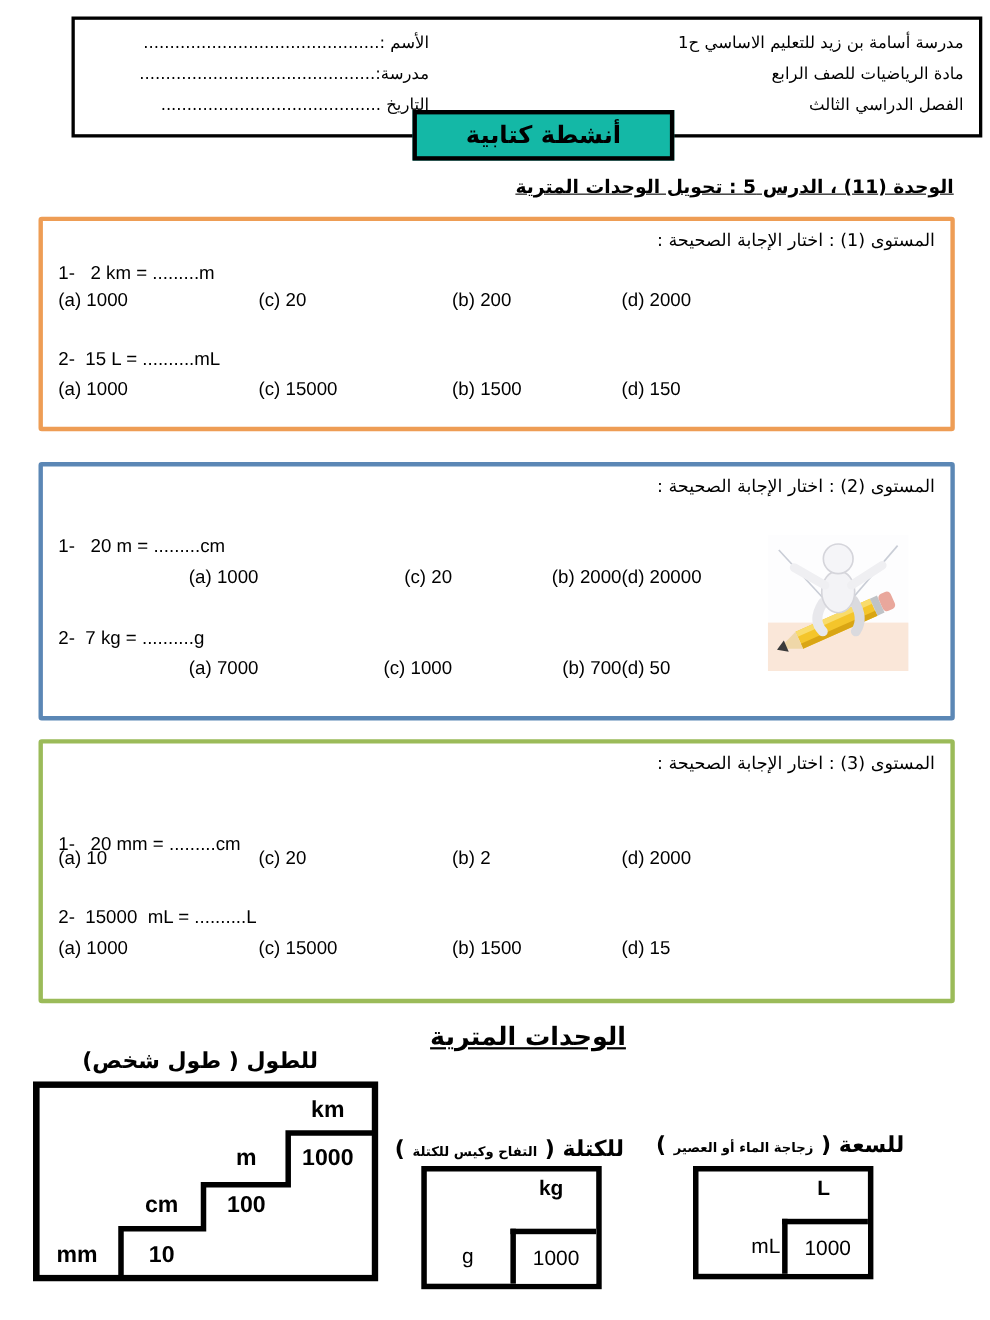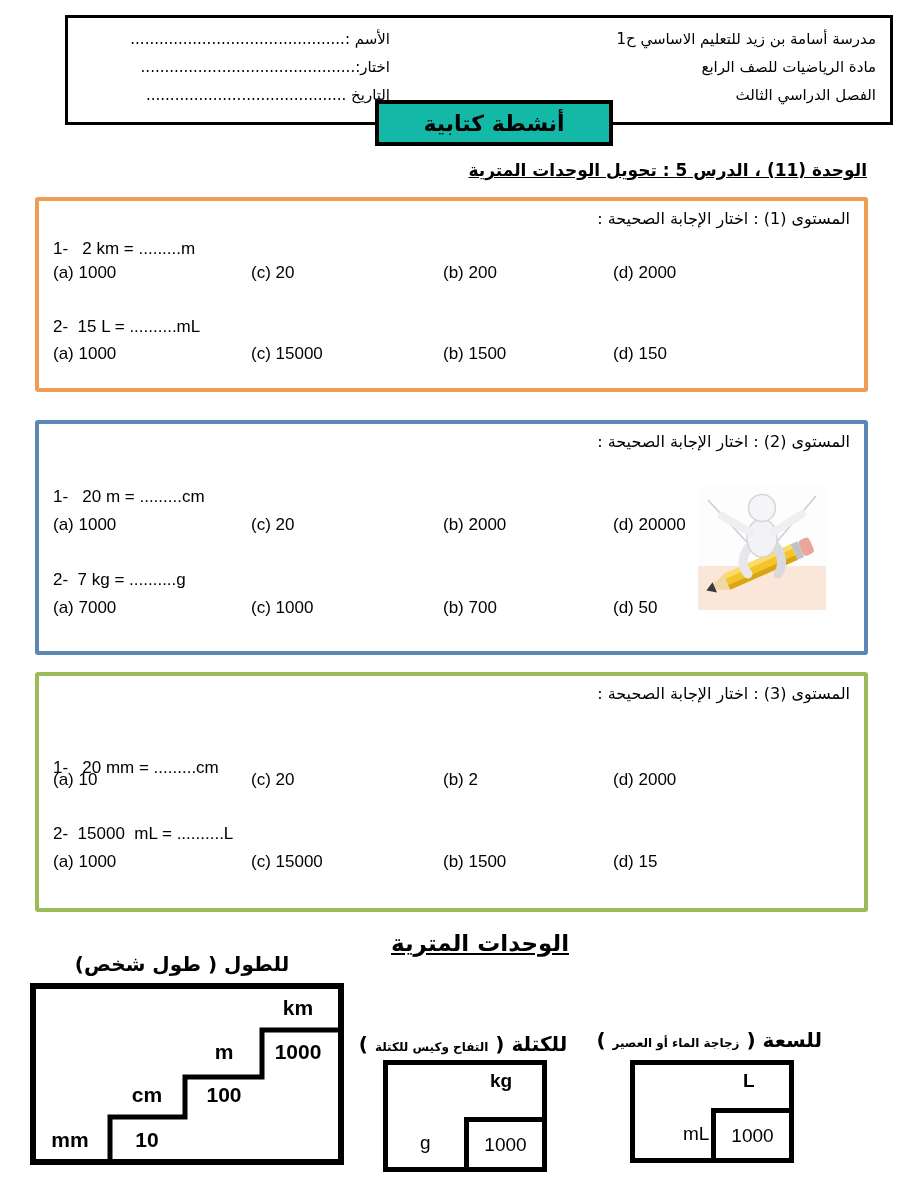--- a/index.html
+++ b/index.html
@@ -18,21 +18,21 @@
           direction:rtl;box-sizing:border-box;z-index:5;}
 
   
   .lesson-title{right:33px;top:160px;direction:rtl;font-weight:bold;font-size:17px;
           text-decoration:underline;white-space:nowrap;}
 
   
   .qbox{left:35px;width:833px;border:4px solid #000;border-radius:3px;background:#fff;box-sizing:border-box;}
   .level-title{position:absolute;top:8px;right:14px;direction:rtl;font-size:16px;white-space:nowrap;}
   .prompt{position:absolute;left:14px;font-size:17px;font-family:"Liberation Sans",sans-serif;white-space:pre;}
-  .opts{position:absolute;left:14px;display:flex;font-size:17px;font-family:"Liberation Sans",sans-serif;gap:16px;}
+  .opts{position:absolute;left:14px;display:flex;font-size:17px;font-family:"Liberation Sans",sans-serif;}
   .opt{display:inline-block;white-space:nowrap;}
   .opt:nth-child(1){width:182px;}
   .opt:nth-child(2){width:176px;}
   .opt:nth-child(3){width:154px;}
 
   
   .metric-title{left:355px;top:930px;width:250px;text-align:center;font-weight:bold;font-size:23px;
           text-decoration:underline;direction:rtl;}
   .sum-label{position:absolute;direction:rtl;font-weight:bold;font-size:20px;text-align:center;white-space:nowrap;}
   .lbl-paren{font-size:20px;font-weight:bold;}
@@ -51,21 +51,21 @@
 <div class="page">
 
   <div class="abs header-box">
     <div class="school">
       <div>مدرسة أسامة بن زيد للتعليم الاساسي ح1</div>
       <div>مادة الرياضيات للصف الرابع</div>
       <div>الفصل الدراسي الثالث</div>
     </div>
     <div class="fields">
       <div>الأسم :.............................................</div>
-      <div>اختار:.............................................</div>
+      <div>مدرسة:.............................................</div>
       <div>التاريخ   ..........................................</div>
     </div>
   </div>
   <div class="abs activity-box">
     <span>أنشطة كتابية</span>
   </div>
 
   <div class="abs lesson-title">الوحدة (11) ، الدرس 5 : تحويل الوحدات المترية</div>
 
   <div class="abs qbox" style="top: 197px; height: 195px; border-color: rgb(238, 157, 85);">
@@ -79,21 +79,21 @@
     </div>
     <div class="prompt" style="top:116px;">2-  15 L = ..........mL</div>
     <div class="opts" style="top:143px;">
       <span class="opt">(a) 1000</span>
       <span class="opt">(c) 15000</span>
       <span class="opt">(b) 1500</span>
       <span class="opt">(d) 150</span>
     </div>
   </div>
 
-  <div class="abs qbox" style="top: 420px; height: 235px; border-color: rgb(91, 135, 181);">
+  <div class="abs qbox" style="top: 420px; height: 235px; border-color: rgb(91, 135, 181); text-align: right;">
     <div class="level-title">المستوى (2) : اختار الإجابة الصحيحة :</div>
     <div class="prompt" style="top:63px;">1-   20 m = .........cm</div>
     <div class="opts" style="top:91px;">
       <span class="opt">(a) 1000</span>
       <span class="opt">(c) 20</span>
       <span class="opt">(b) 2000</span>
       <span class="opt">(d) 20000</span>
     </div>
     <div class="prompt" style="top:146px;">2-  7 kg = ..........g</div>
     <div class="opts" style="top:174px;">

